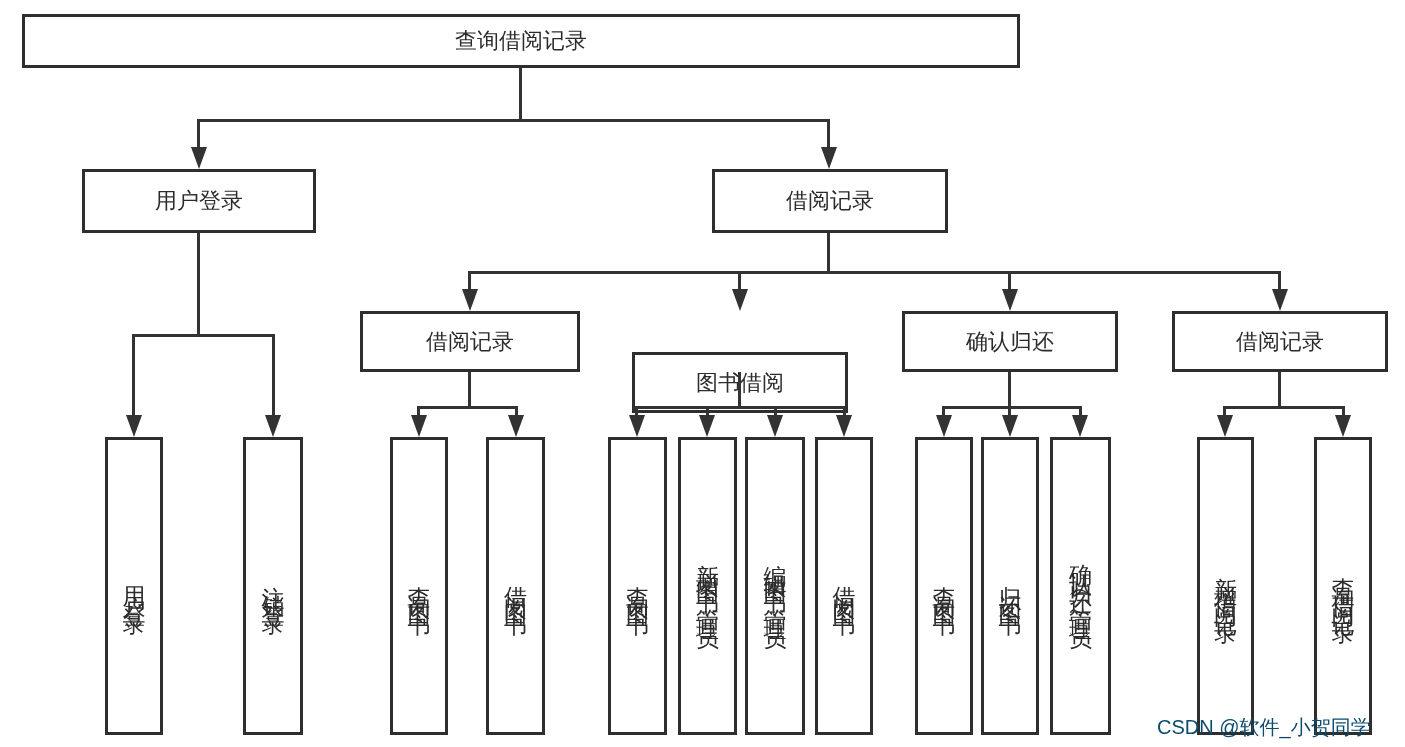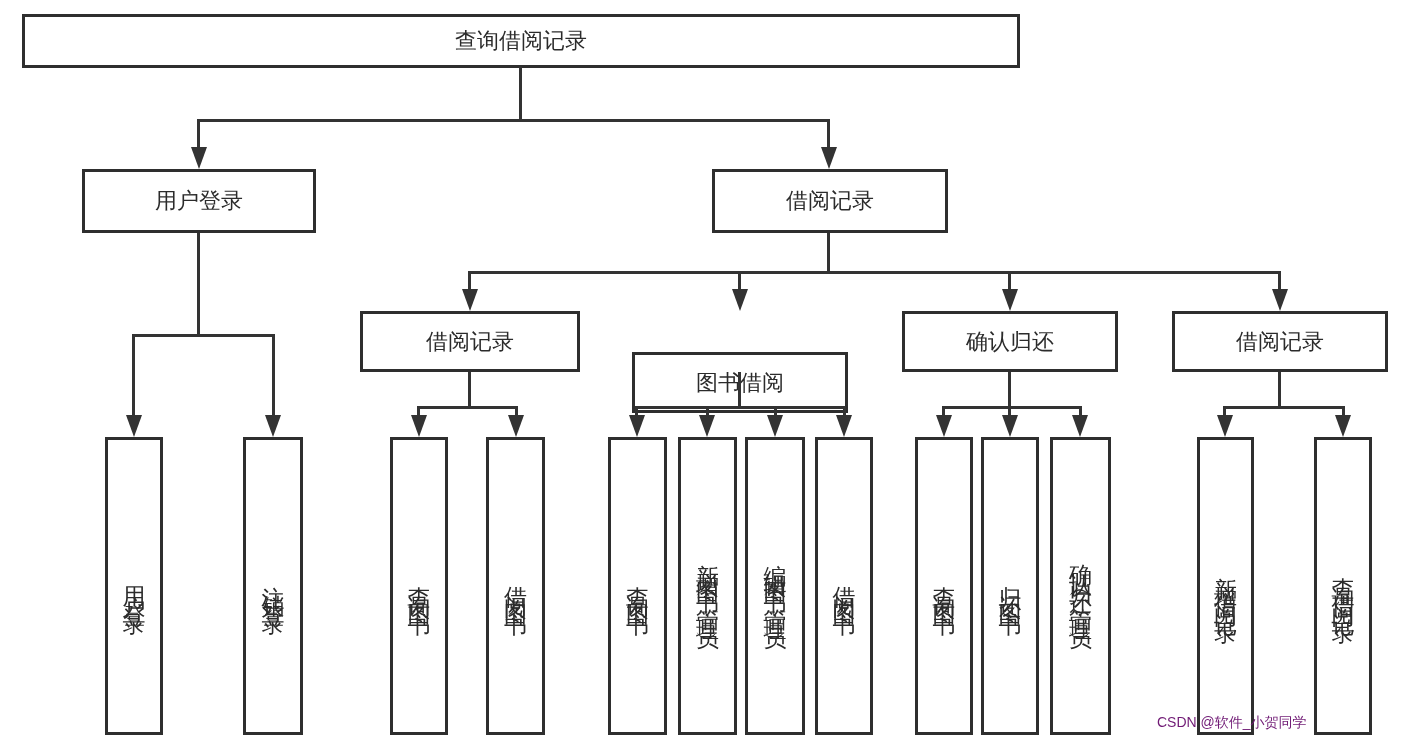--- a/index.html
+++ b/index.html
@@ -45,22 +45,22 @@
     position: absolute;
     width: 0; height: 0;
     border-left: 8px solid transparent;
     border-right: 8px solid transparent;
     border-top: 22px solid #333333;
   }
   .watermark {
     position: absolute;
     left: 1157px;
     top: 714px;
-    font-size: 14px;
-    color: #701a75;
+    font-size: 20px;
+    color: #0c4a6e;
     z-index: 5;
     white-space: nowrap;
   }
 </style>
 </head>
 <body>
 
 <div id="canvas">
 
   <div class="box" style="left:22px; top:14px; width:998px; height:54px;">

